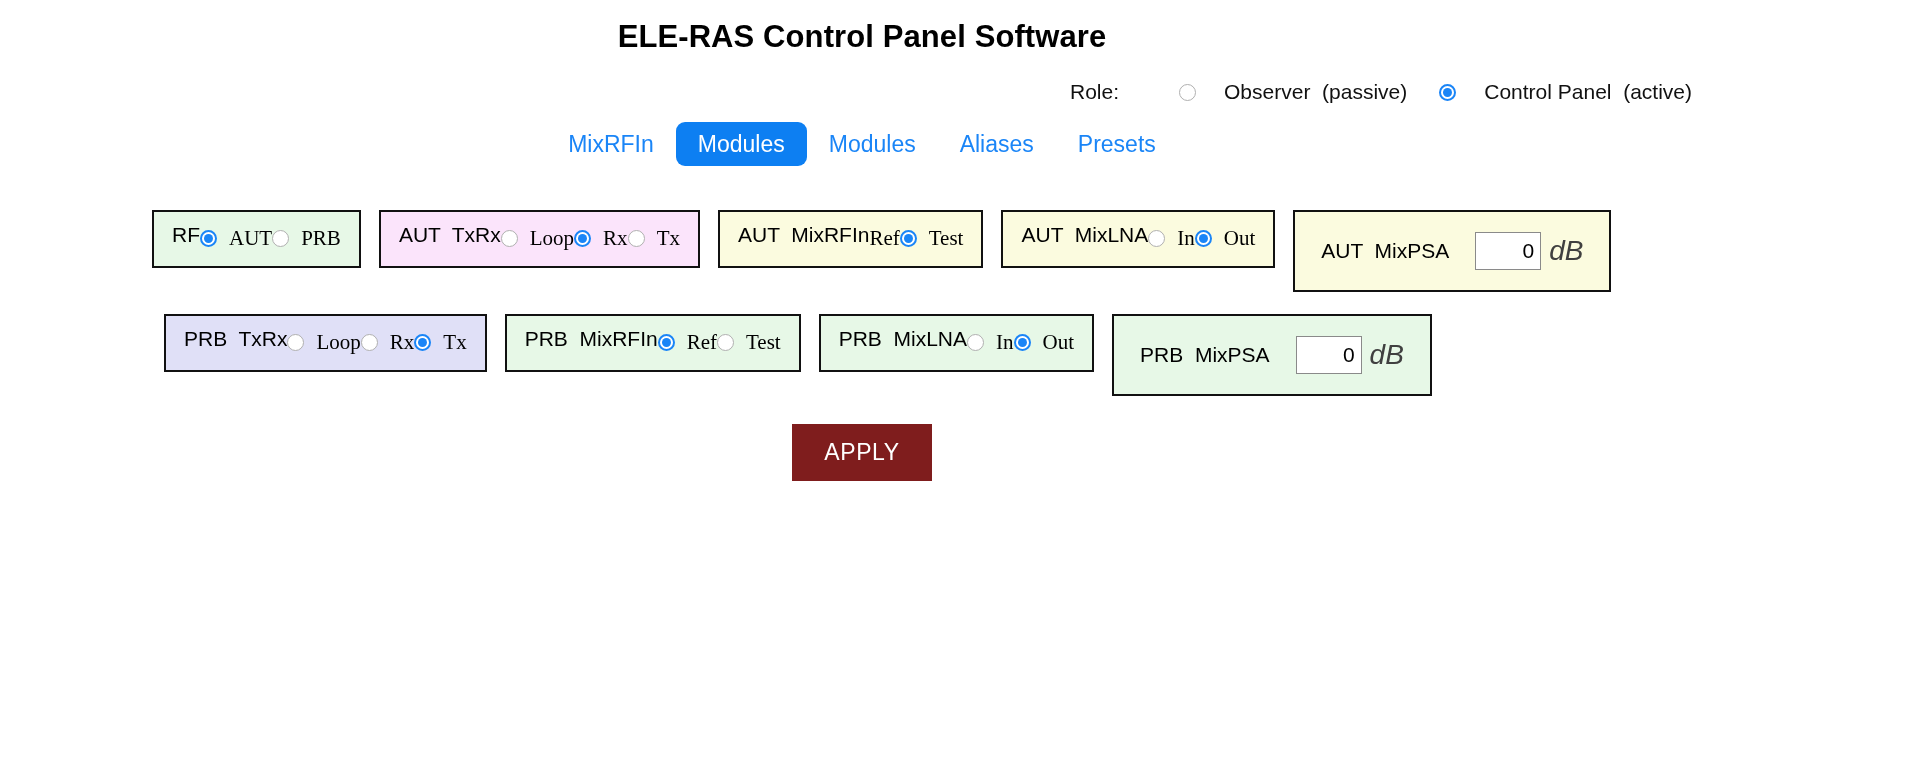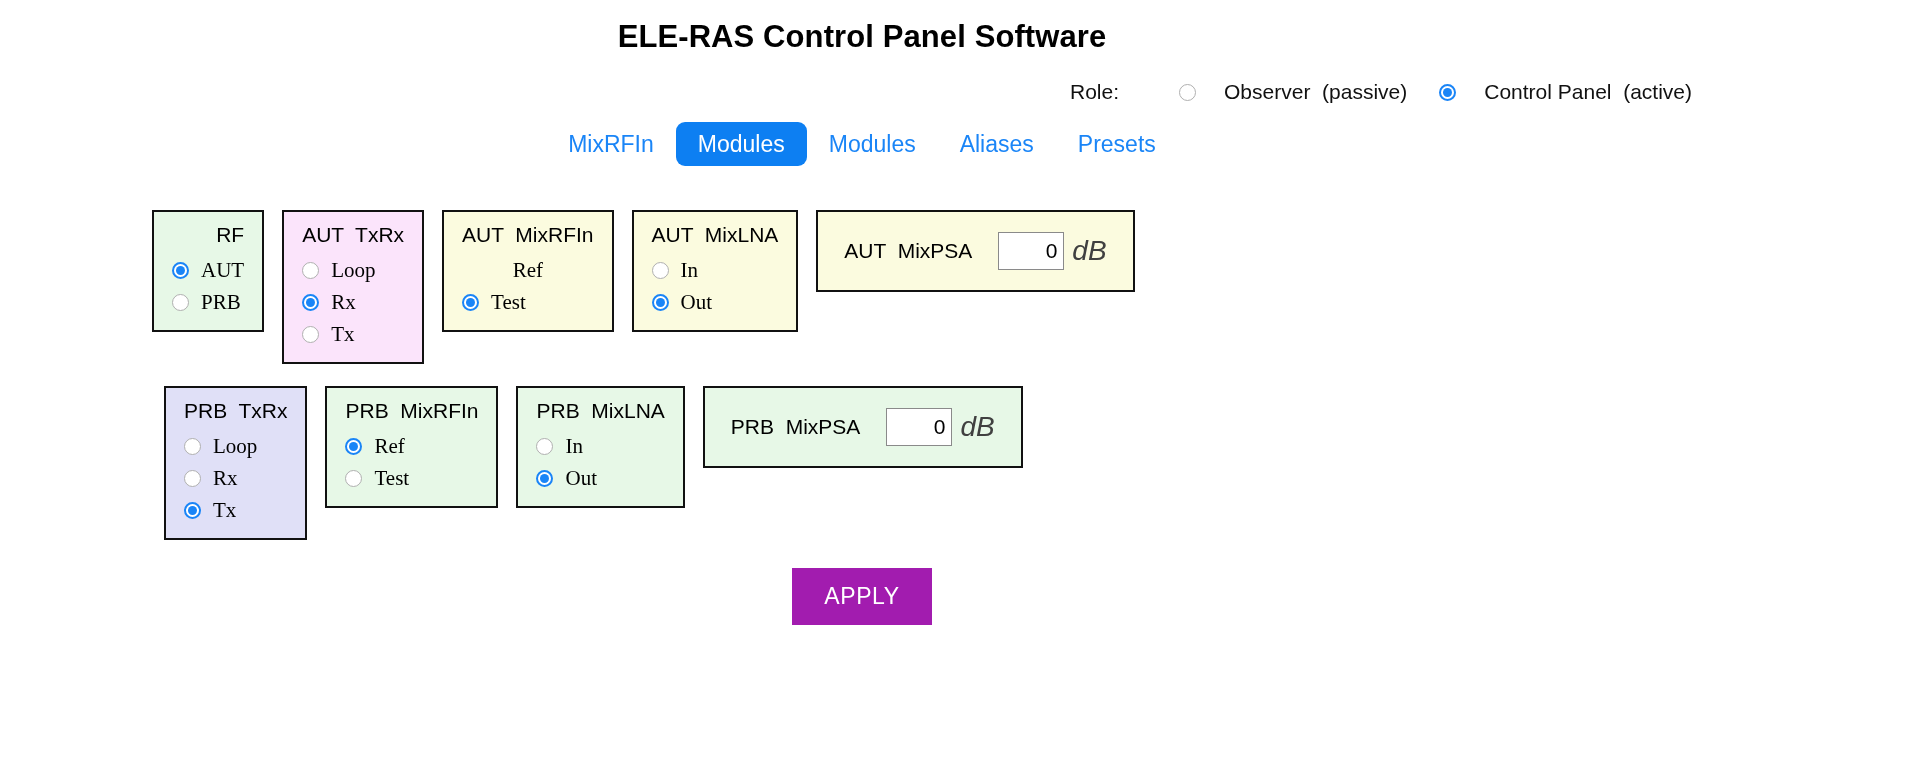--- a/index.html
+++ b/index.html
@@ -94,22 +94,21 @@
 
   .prow { display: flex; align-items: flex-start; }
   .prow.row2 { margin-top: 22px; padding-left: 12px; }
 
   .panel {
     border: 2.2px solid #111111;
     background: #ffffff;
     padding: 10px 18px 12px 18px;
     margin-right: 18px;
     display: flex;
-    flex-direction: column;
-    align-items: flex-end;
+    align-items: center;
   }
   .panel .ptitle {
     font-size: 21px;
     color: #000000;
     white-space: pre;
     text-align: center;
     margin-bottom: 6px;
     line-height: 26px;
   }
   .opt {
@@ -157,21 +156,21 @@
   }
   .unit { font-size: 28px; color: #404040; margin-left: -18px; font-style: italic; }
 
   
   .applywrap {
     display: flex;
     justify-content: center;
     margin-top: 28px;
   }
   .apply-btn {
-    background: #a21caf;
+    background: #7f1d1d;
     color: #ffffff;
     font-size: 23px;
     letter-spacing: 0.6px;
     border: none;
     padding: 15px 32px;
     cursor: pointer;
     font-family: "Liberation Sans", sans-serif;
   }
 </style>
 </head>

